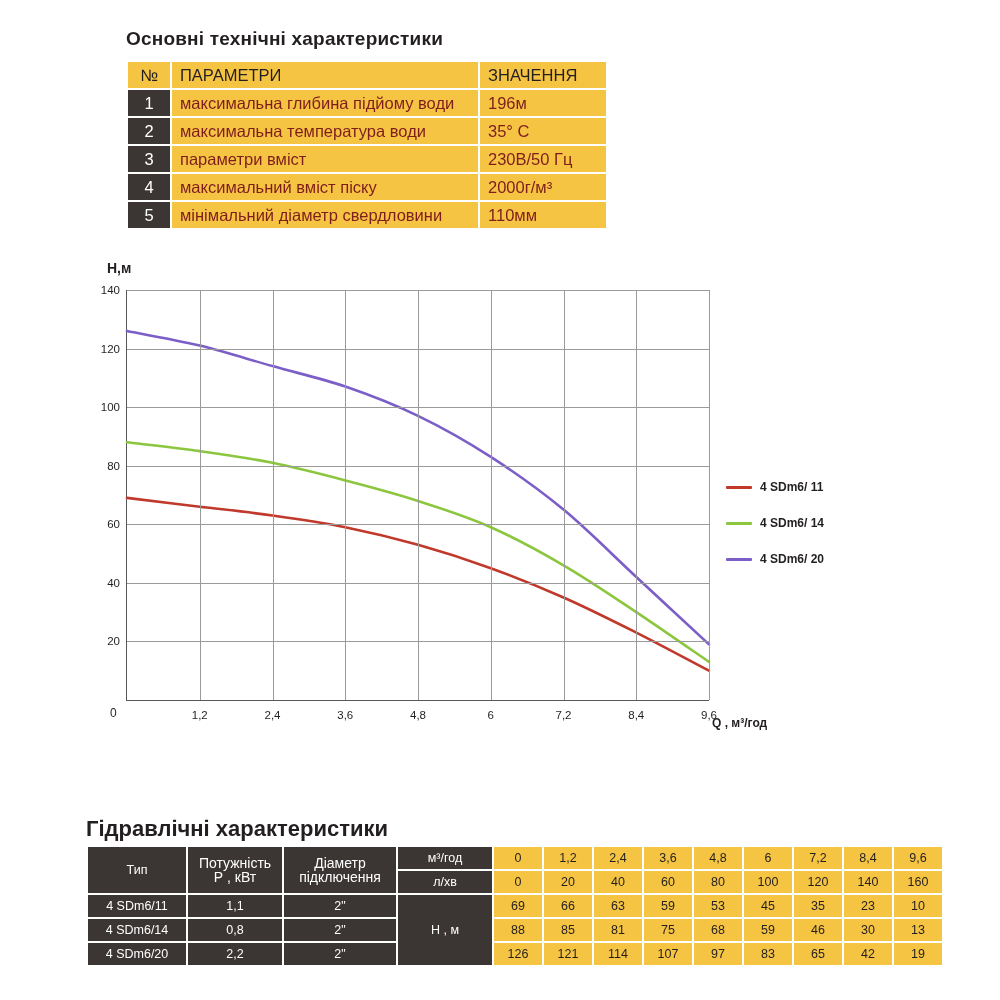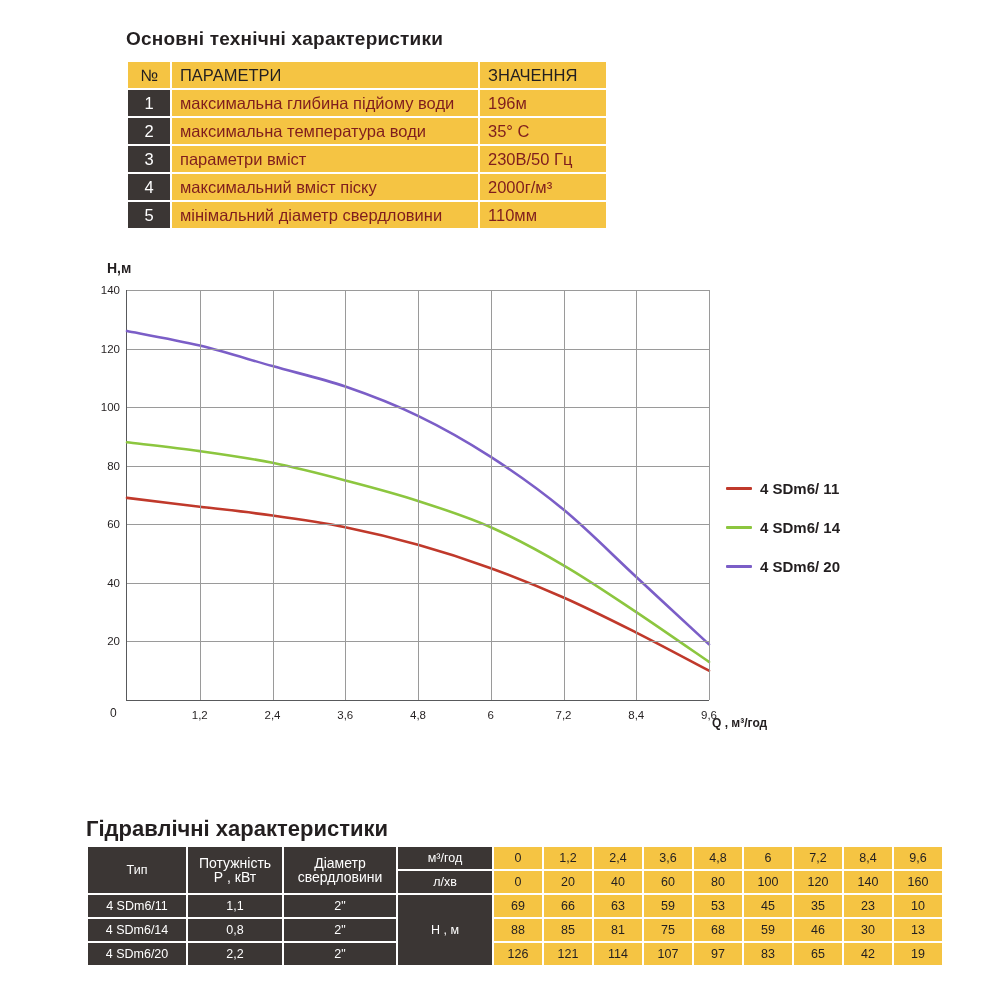--- a/index.html
+++ b/index.html
@@ -55,21 +55,21 @@
   .xtick{
     position:absolute;top:100%;margin-top:9px;
     font-size:11.5px;color:#231f20;transform:translateX(-50%);
     white-space:nowrap;
   }
   .x-zero{position:absolute;left:110px;top:456px;font-size:12px;}
 
   .legend{position:absolute;left:726px;top:230px;}
   .legend-row{display:flex;align-items:center;margin-bottom:22px;}
   .legend-swatch{width:26px;height:3px;margin-right:8px;border-radius:1px;}
-  .legend-text{font-size:15px;font-weight:bold;}
+  .legend-text{font-size:12px;font-weight:bold;}
 
   
   .hyd-title{
     position:absolute;left:86px;top:816px;
     font-size:22px;font-weight:bold;
   }
   table.hyd{
     position:absolute;left:86px;top:845px;
     border-collapse:separate;border-spacing:2px;
     font-size:12.5px;
@@ -193,21 +193,21 @@
 <table class="hyd">
   <tbody>
       <tr>
     <td class="h-dark t-type" rowspan="2">Тип</td>
     <td class="h-dark t-pow" rowspan="2">
       <div class="small2">Потужність</div>
       <div class="small2">Р , кВт</div>
     </td>
     <td class="h-dark t-dia" rowspan="2">
       <div class="small2">Діаметр</div>
-      <div class="small2">свердловини</div>
+      <div class="small2">підключення</div>
     </td>
     <td class="h-dark t-unit">м³/год</td>
     <td class="h-yellow t-num">0</td>
     <td class="h-yellow t-num">1,2</td>
     <td class="h-yellow t-num">2,4</td>
     <td class="h-yellow t-num">3,6</td>
     <td class="h-yellow t-num">4,8</td>
     <td class="h-yellow t-num">6</td>
     <td class="h-yellow t-num">7,2</td>
     <td class="h-yellow t-num">8,4</td>

